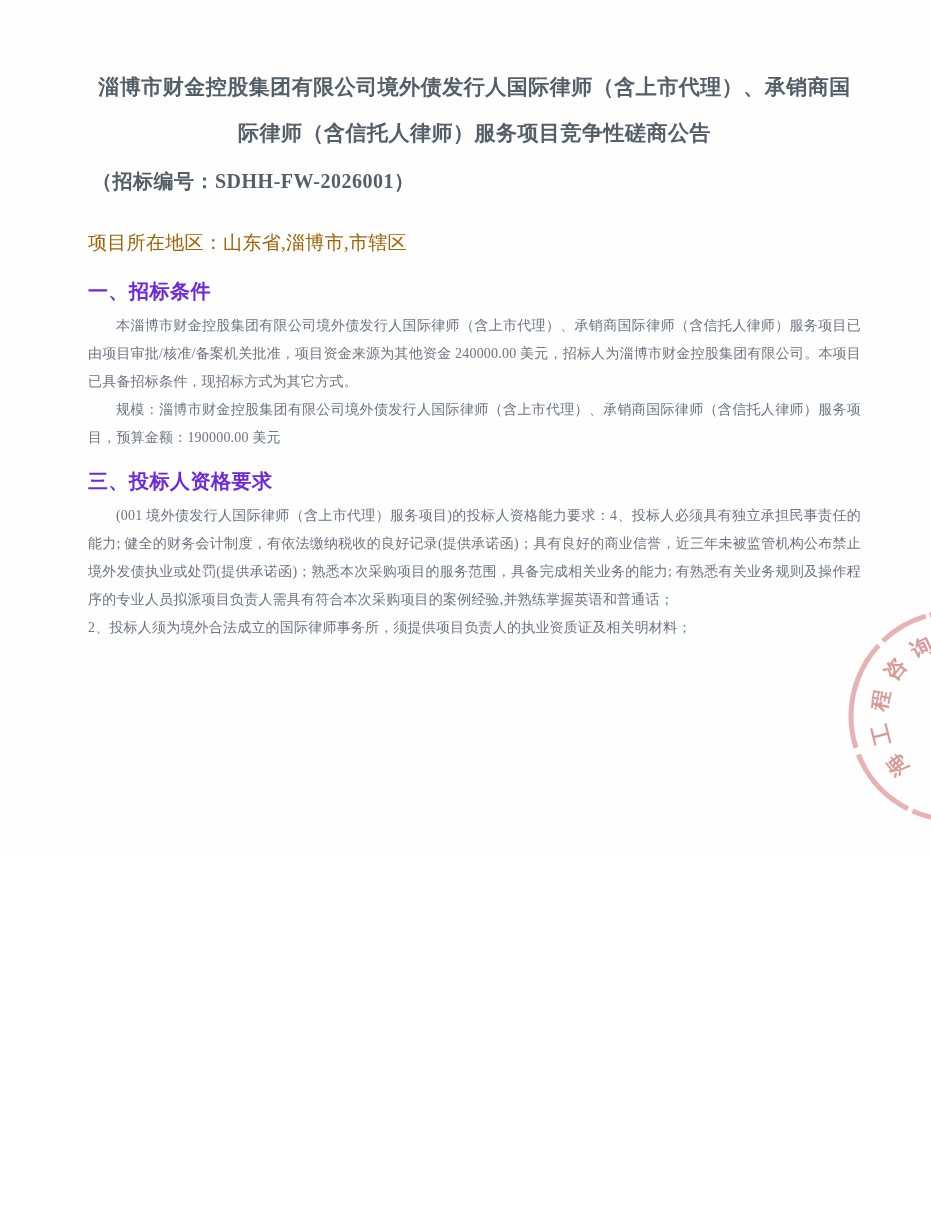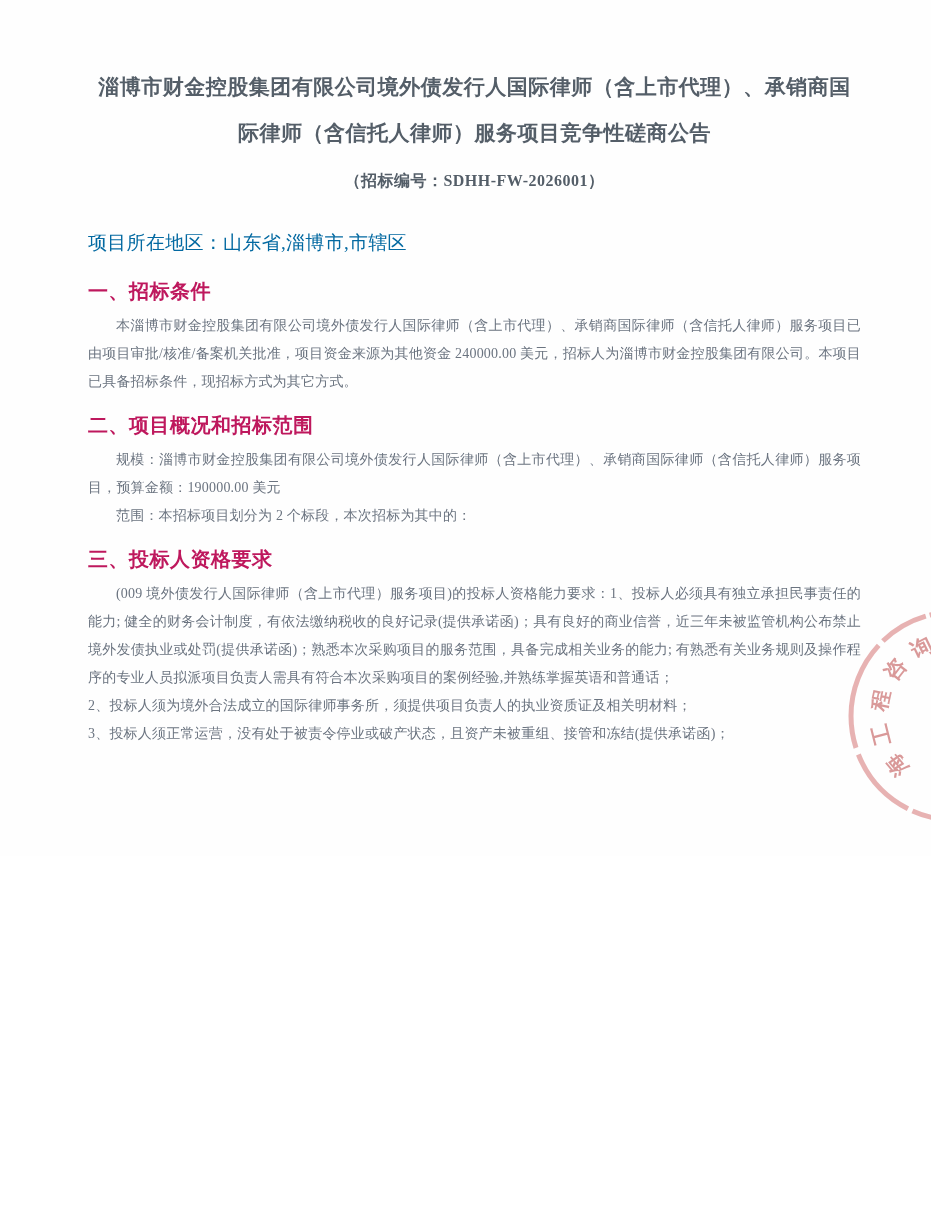--- a/index.html
+++ b/index.html
@@ -12,30 +12,30 @@
     padding-left:16px;
   }
   .content { padding:64px 86px 0 72px; }
   .doc-title {
     width:765px; margin:0 auto;
     font-size:21px; line-height:46px; font-weight:700;
     color:#545e68; text-align:center; letter-spacing:0.5px;
   }
   .tender-no {
     width:765px; margin:2px auto 0;
-    font-size:16px; line-height:46px; font-weight:700;
-    color:#545e68; text-align:center; letter-spacing:0.5px;
+    font-size:20px; line-height:46px; font-weight:700;
+    color:#545e68; text-align:left; letter-spacing:0.5px;
   }
   .loc {
     margin:20px 0 0; font-size:19px; line-height:38px;
-    color:#0369a1; letter-spacing:0.3px;
+    color:#a16207; letter-spacing:0.3px;
   }
   .sec-heading {
     font-size:20px; line-height:38px; font-weight:700;
-    color:#be185d; margin:10px 0 2px; letter-spacing:0.5px;
+    color:#6d28d9; margin:10px 0 2px; letter-spacing:0.5px;
   }
   .body-p {
     margin:0; font-size:14px; line-height:28px;
     color:#6b7480; text-align:justify; letter-spacing:0.2px;
   }
   .indent { text-indent:2em; }
   .seal-svg {
     position:absolute; left:0; top:0; width:931px; height:1210px;
     pointer-events:none;
   }
@@ -58,28 +58,25 @@
 
     <div class="doc-title">淄博市财金控股集团有限公司境外债发行人国际律师（含上市代理）、承销商国际律师（含信托人律师）服务项目竞争性磋商公告</div>
 
     <div class="tender-no">（招标编号：SDHH-FW-2026001）</div>
 
     <p class="loc">项目所在地区：山东省,淄博市,市辖区</p>
 
     <div class="sec-heading">一、招标条件</div>
     <p class="body-p indent">本淄博市财金控股集团有限公司境外债发行人国际律师（含上市代理）、承销商国际律师（含信托人律师）服务项目已由项目审批/核准/备案机关批准，项目资金来源为其他资金 240000.00 美元，招标人为淄博市财金控股集团有限公司。本项目已具备招标条件，现招标方式为其它方式。</p>
 
-    <div class="sec-heading">二、项目概况和招标范围</div>
     <p class="body-p indent">规模：淄博市财金控股集团有限公司境外债发行人国际律师（含上市代理）、承销商国际律师（含信托人律师）服务项目，预算金额：190000.00 美元</p>
-    <p class="body-p indent">范围：本招标项目划分为 2 个标段，本次招标为其中的：</p>
 
     <div class="sec-heading">三、投标人资格要求</div>
-    <p class="body-p indent">(009 境外债发行人国际律师（含上市代理）服务项目)的投标人资格能力要求：1、投标人必须具有独立承担民事责任的能力; 健全的财务会计制度，有依法缴纳税收的良好记录(提供承诺函)；具有良好的商业信誉，近三年未被监管机构公布禁止境外发债执业或处罚(提供承诺函)；熟悉本次采购项目的服务范围，具备完成相关业务的能力; 有熟悉有关业务规则及操作程序的专业人员拟派项目负责人需具有符合本次采购项目的案例经验,并熟练掌握英语和普通话；</p>
+    <p class="body-p indent">(001 境外债发行人国际律师（含上市代理）服务项目)的投标人资格能力要求：4、投标人必须具有独立承担民事责任的能力; 健全的财务会计制度，有依法缴纳税收的良好记录(提供承诺函)；具有良好的商业信誉，近三年未被监管机构公布禁止境外发债执业或处罚(提供承诺函)；熟悉本次采购项目的服务范围，具备完成相关业务的能力; 有熟悉有关业务规则及操作程序的专业人员拟派项目负责人需具有符合本次采购项目的案例经验,并熟练掌握英语和普通话；</p>
     <p class="body-p">2、投标人须为境外合法成立的国际律师事务所，须提供项目负责人的执业资质证及相关明材料；</p>
-    <p class="body-p">3、投标人须正常运营，没有处于被责令停业或破产状态，且资产未被重组、接管和冻结(提供承诺函)；</p>
 
   </div>
 
   <svg class="seal-svg" viewBox="0 0 931 1210" xmlns="http://www.w3.org/2000/svg">
     <circle cx="955" cy="716" r="104" fill="none" stroke="#dd9292" stroke-width="5" opacity="0.7" stroke-dasharray="60 4 95 6 42 5 75 7 110 6 50 4"></circle>
     <text class="seal-char" transform="translate(921.7,647.7) rotate(334)">询</text>
     <text class="seal-char" transform="translate(895.1,669.2) rotate(308)">咨</text>
     <text class="seal-char" transform="translate(880.7,700.2) rotate(282)">程</text>
     <text class="seal-char" transform="translate(881.3,734.4) rotate(256)">工</text>
     <text class="seal-char" transform="translate(896.8,764.9) rotate(230)">海</text>

